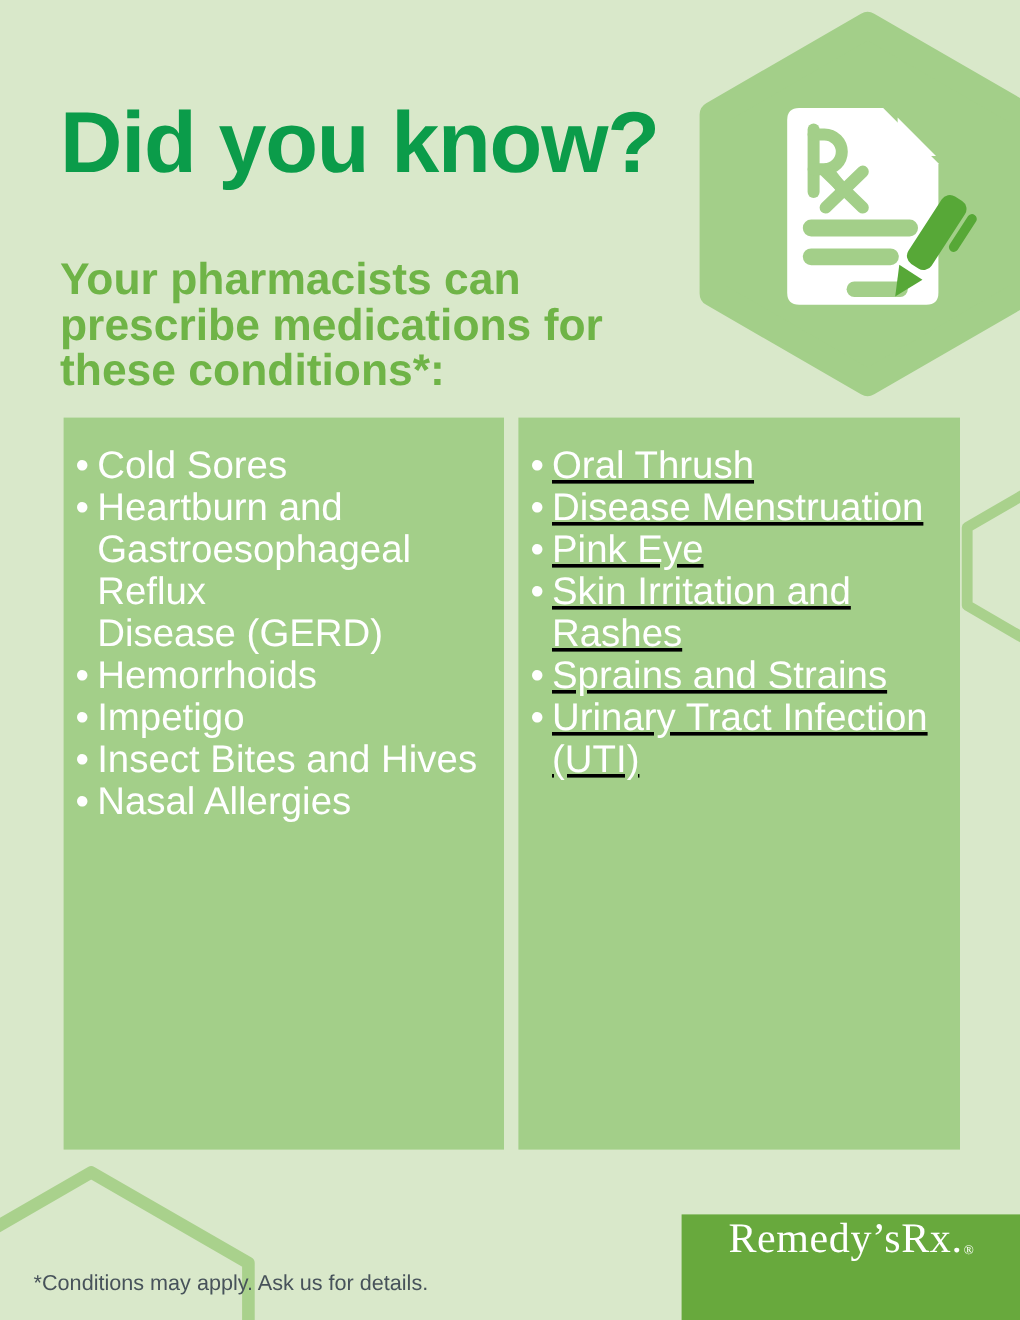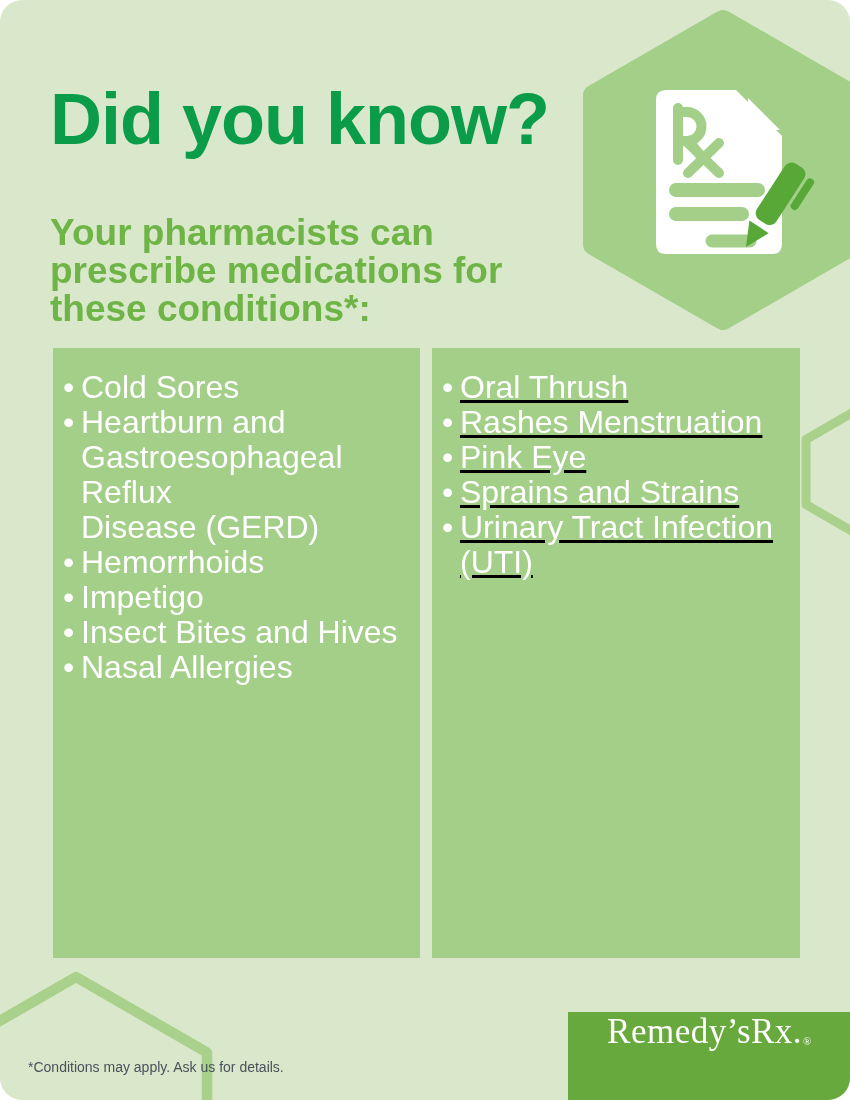--- a/index.html
+++ b/index.html
@@ -2,21 +2,20 @@
 <html style="--page_bg: #d9e8ca; --panel_green: #a3cf89; --outline_green: #a9d18c; --title_green: #0b9c4a; --subtitle_green: #6fb447; --logo_green: #68a93d; --pen_green: #57a837; --footnote_gray: #47525a; --list_text: #ffffff; --doc_white: #ffffff;"><head>
 <meta charset="utf-8">
 <style>
   html,body{margin:0;padding:0;}
   body{font-family:"Liberation Sans",sans-serif;}
   .poster{
     position:relative;
     width:850px;height:1100px;
     background:var(--page_bg);
     overflow:hidden;
-    border-radius:22px;
   }
   .decor{position:absolute;left:0;top:0;z-index:0;}
   .content{position:absolute;left:0;top:0;width:850px;height:1100px;z-index:1;}
   .page-title{
     position:absolute;left:50px;top:82px;
     font-size:72px;line-height:74px;font-weight:bold;
     color:var(--title_green);letter-spacing:-1px;margin:0;
   }
   .subtitle{
     position:absolute;left:50px;top:214px;width:490px;
@@ -39,21 +38,21 @@
     font-size:32px;line-height:35px;
     white-space:pre-line;
   }
   .condition-list li::before{
     content:"\2022";
     position:absolute;left:0;top:0;
     color:var(--list_text);
   }
   .footnote{
     position:absolute;left:28px;top:1059px;
-    font-size:14px;color:var(--footnote_gray);margin:0;
+    font-size:18px;color:var(--footnote_gray);margin:0;
   }
   .logo-box{
     position:absolute;left:568px;top:1012px;width:282px;height:88px;
     background:var(--logo_green);
     display:flex;align-items:flex-start;justify-content:center;
   }
   .logo-text{
     font-family:"Liberation Serif",serif;
     font-size:35px;color:#ffffff;letter-spacing:0.5px;
     white-space:nowrap;
@@ -118,22 +117,23 @@
           <li>Hemorrhoids</li>
           <li>Impetigo</li>
           <li>Insect Bites and Hives</li>
           <li>Nasal Allergies</li>
         </ul>
     </div>
 
     <div class="panel right">
       <ul class="condition-list">
           <li>Oral Thrush</li>
-          <li>Rashes Menstruation</li>
+          <li>Disease Menstruation</li>
           <li>Pink Eye</li>
+          <li>Skin Irritation and Rashes</li>
           <li>Sprains and Strains</li>
           <li>Urinary Tract Infection
 (UTI)</li>
         </ul>
     </div>
 
     <p class="footnote">*Conditions may apply. Ask us for details.</p>
 
     <div class="logo-box">
       <span class="logo-text"><span>Remedy’sRx.</span><span class="reg-mark">®</span></span>

